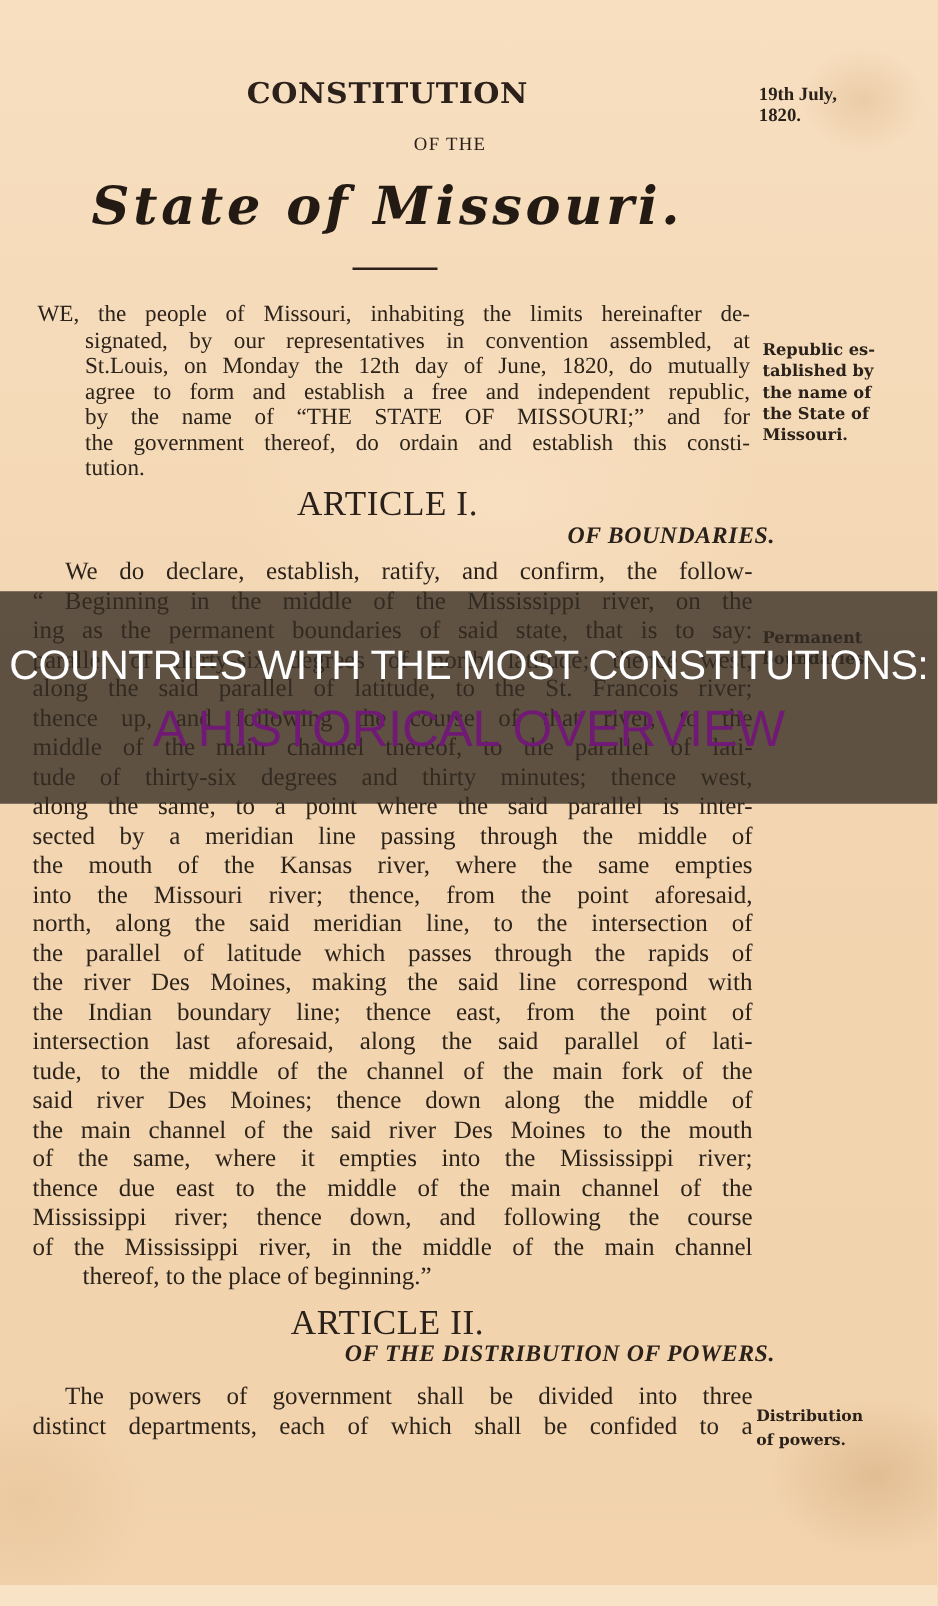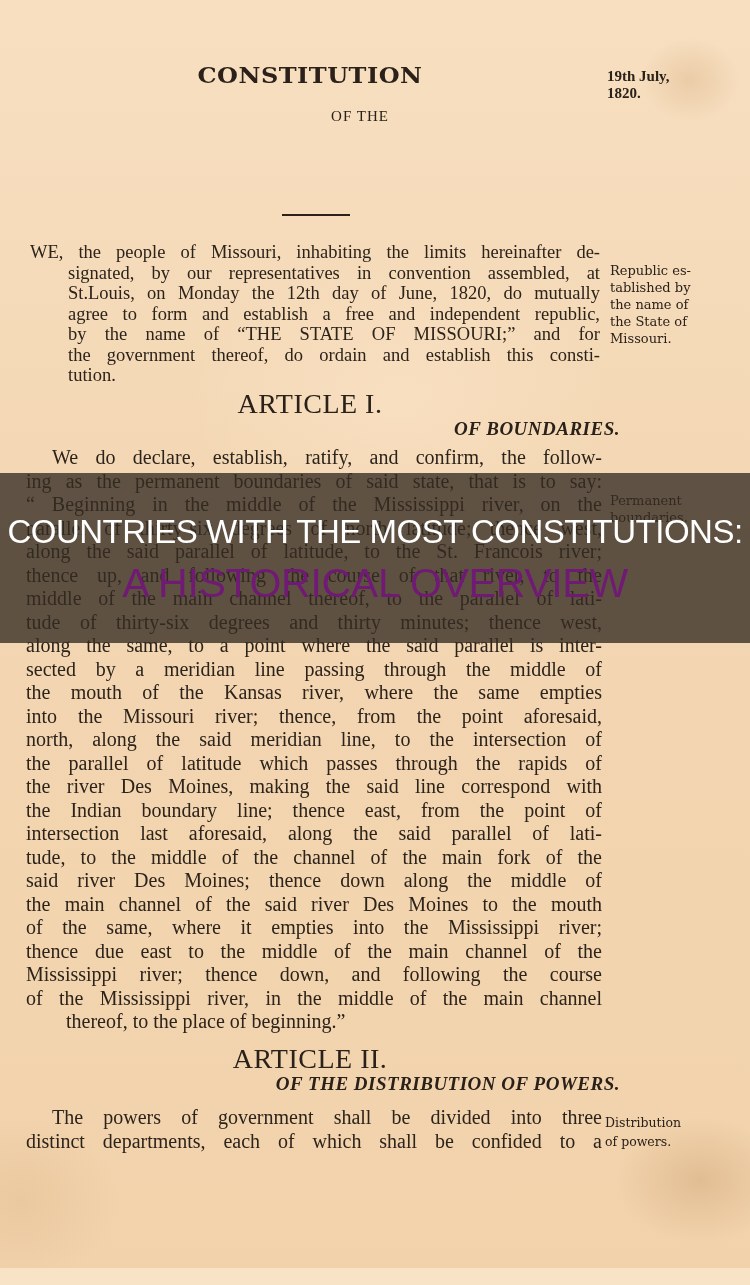--- a/index.html
+++ b/index.html
@@ -52,22 +52,23 @@
   .para1 { left: 30px; top: 242px; width: 570px; white-space: normal; }
   .para1 .line { display: block; text-align: justify; text-align-last: justify; height: 20.5px; line-height: 20.5px; font-size: 18.5px; }
   .para1 .line.last { text-align-last: left; }
   .para1 .indent { padding-left: 38px; }
 
   .col-text { left: 26px; width: 576px; white-space: normal; }
   .col-text .line { display: block; text-align: justify; text-align-last: justify; height: 23.5px; line-height: 23.5px; font-size: 20px; }
   .col-text .line.last { text-align-last: left; margin-left: 40px; }
 
   .margin-note {
-    font-family: "DejaVu Serif", serif; font-weight: normal; font-size: 13px; line-height: 17px; color: #2a211a;
+    font-family: "DejaVu Serif", serif; font-weight: bold; font-size: 13px; line-height: 17px; color: #2a211a;
     white-space: normal;
+    margin-top: 10px;
   }
 
   .article-head { left: 0; width: 620px; text-align: center; font-size: 28px; letter-spacing: 0.5px; }
   .article-sub { left: 0; width: 620px; text-align: right; font-size: 19px; font-style: italic; font-weight: bold; letter-spacing: 0.5px; }
 
   
   .banner {
     position: absolute; left: 0; top: 473px; width: 750px; height: 170px;
     background: rgba(52, 44, 34, 0.78);
   }
@@ -86,20 +87,21 @@
 <body>
 
 <div class="page">
 
   <div class="abs t-constitution">CONSTITUTION</div>
   <div class="abs t-date">
     <span>19th July,</span><br>
     <span>1820.</span>
   </div>
   <div class="abs t-ofthe">OF THE</div>
+  <div class="abs t-state">State of Missouri.</div>
   <div class="abs t-rule"></div>
 
   <div class="abs para1 body-text">
     <span class="line">WE, the people of Missouri, inhabiting the limits hereinafter de-</span>
     <span class="line indent">signated, by our representatives in convention assembled, at</span>
     <span class="line indent">St.Louis, on Monday the 12th day of June, 1820, do mutually</span>
     <span class="line indent">agree to form and establish a free and independent republic,</span>
     <span class="line indent">by the name of “THE STATE OF MISSOURI;” and for</span>
     <span class="line indent">the government thereof, do ordain and establish this consti-</span>
     <span class="line indent last">tution.</span>
@@ -110,22 +112,22 @@
     <span>the name of</span><br>
     <span>the State of</span><br>
     <span>Missouri.</span>
   </div>
 
   <div class="abs article-head" style="top:388px;">ARTICLE I.</div>
   <div class="abs article-sub" style="top:418px;">OF BOUNDARIES.</div>
 
   <div class="abs col-text body-text" style="top:446px;">
     <span class="line" style="padding-left:26px;">We do declare, establish, ratify, and confirm, the follow-</span>
+    <span class="line">“ Beginning in the middle of the Mississippi river, on the</span>
     <span class="line">ing as the permanent boundaries of said state, that is to say:</span>
-    <span class="line">“ Beginning in the middle of the Mississippi river, on the</span>
     <span class="line">parallel of thirty-six degrees of north latitude; thence west,</span>
     <span class="line">along the said parallel of latitude, to the St. Francois river;</span>
     <span class="line">thence up, and following the course of that river, to the</span>
     <span class="line">middle of the main channel thereof, to the parallel of lati-</span>
     <span class="line">tude of thirty-six degrees and thirty minutes; thence west,</span>
     <span class="line">along the same, to a point where the said parallel is inter-</span>
     <span class="line">sected by a meridian line passing through the middle of</span>
     <span class="line">the mouth of the Kansas river, where the same empties</span>
     <span class="line">into the Missouri river; thence, from the point aforesaid,</span>
     <span class="line">north, along the said meridian line, to the intersection of</span>

